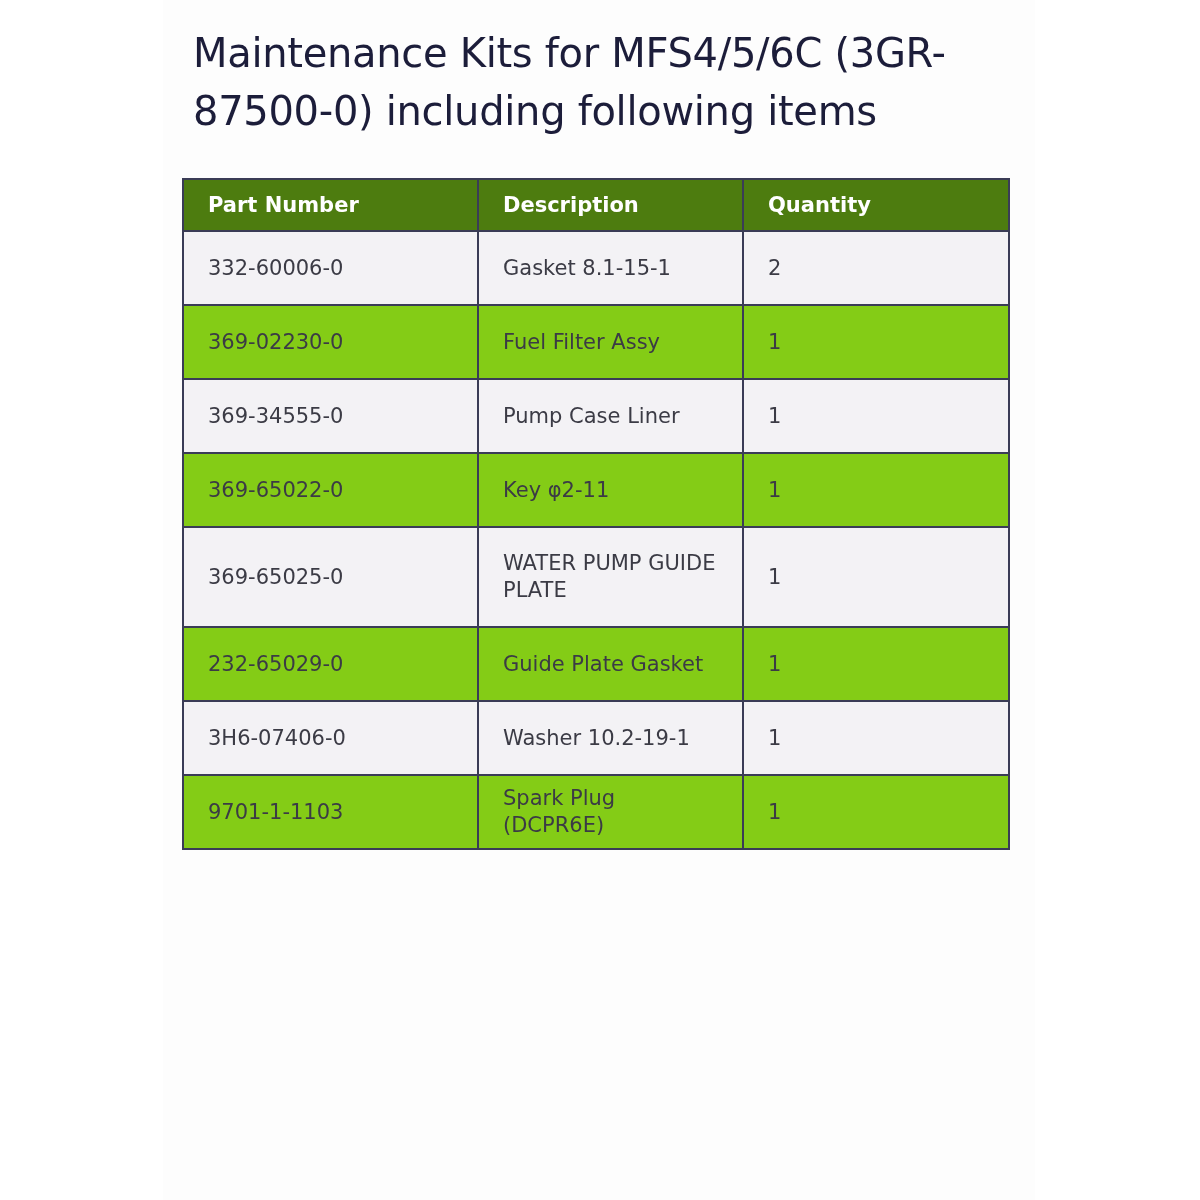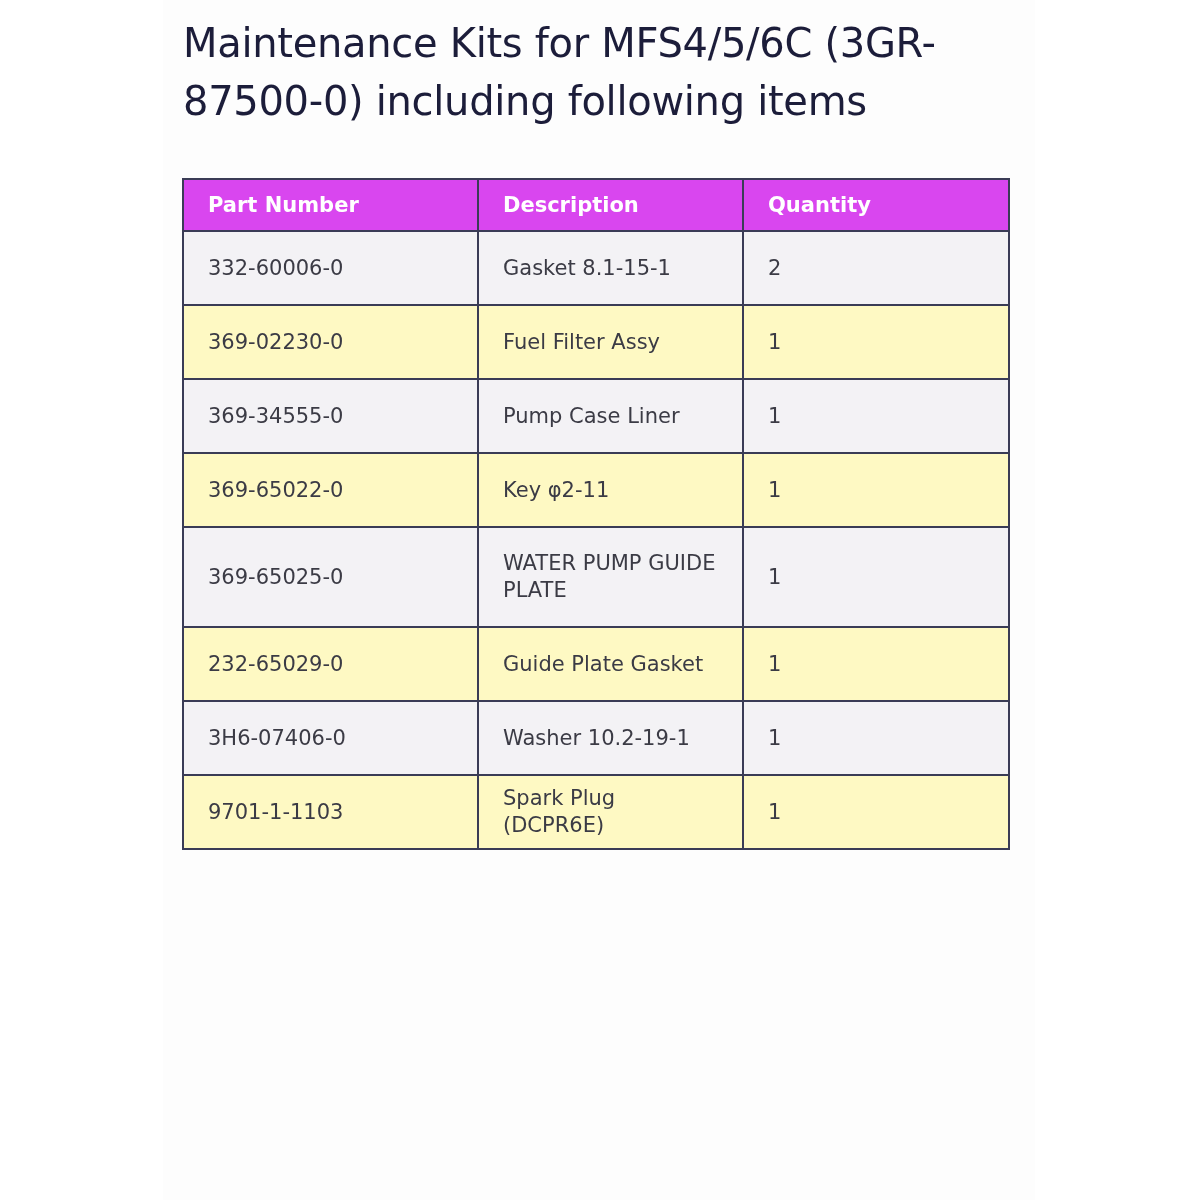--- a/index.html
+++ b/index.html
@@ -20,61 +20,61 @@
       top: 0;
       width: 872px;
       height: 1200px;
       background: #fdfdfd;
     }
     .title {
       position: absolute;
       left: 183px;
       top: 14px;
       width: 820px;
-      margin: 0;
+      margin: 10px;
       font-family: "DejaVu Sans", sans-serif;
       font-weight: normal;
       font-size: 40px;
       line-height: 58px;
       color: #1c1d3a;
       letter-spacing: -0.3px;
     }
     .kit-table {
       position: absolute;
       left: 182px;
       top: 178px;
       width: 826px;
       border-collapse: collapse;
       table-layout: fixed;
       font-family: "DejaVu Sans", sans-serif;
     }
     .kit-table col.c1 { width: 295px; }
     .kit-table col.c2 { width: 265px; }
     .kit-table col.c3 { width: 266px; }
     .kit-table th {
-      background: #d946ef;
+      background: #4d7c0f;
       color: #ffffff;
       font-weight: bold;
       font-size: 21px;
       text-align: left;
       height: 50px;
       padding: 0 0 0 24px;
       border: 2px solid #3a3c56;
       vertical-align: middle;
     }
     .kit-table td {
       font-size: 21px;
       color: #3b3b45;
       padding: 0 20px 0 24px;
       border: 2px solid #3a3c56;
       vertical-align: middle;
       line-height: 27px;
     }
     .kit-table tr.row-odd td { background: #f3f2f5; }
-    .kit-table tr.row-even td { background: #fef9c3; }
+    .kit-table tr.row-even td { background: #84cc16; }
     .kit-table tr.h1 td { height: 72px; margin-top: 44px; }
     .kit-table tr.h2 td { height: 98px; }
   </style>
 </head>
 <body>
 
 <div class="panel"></div>
 
 <h1 class="title">Maintenance Kits for MFS4/5/6C (3GR-87500-0) including following items</h1>
 

